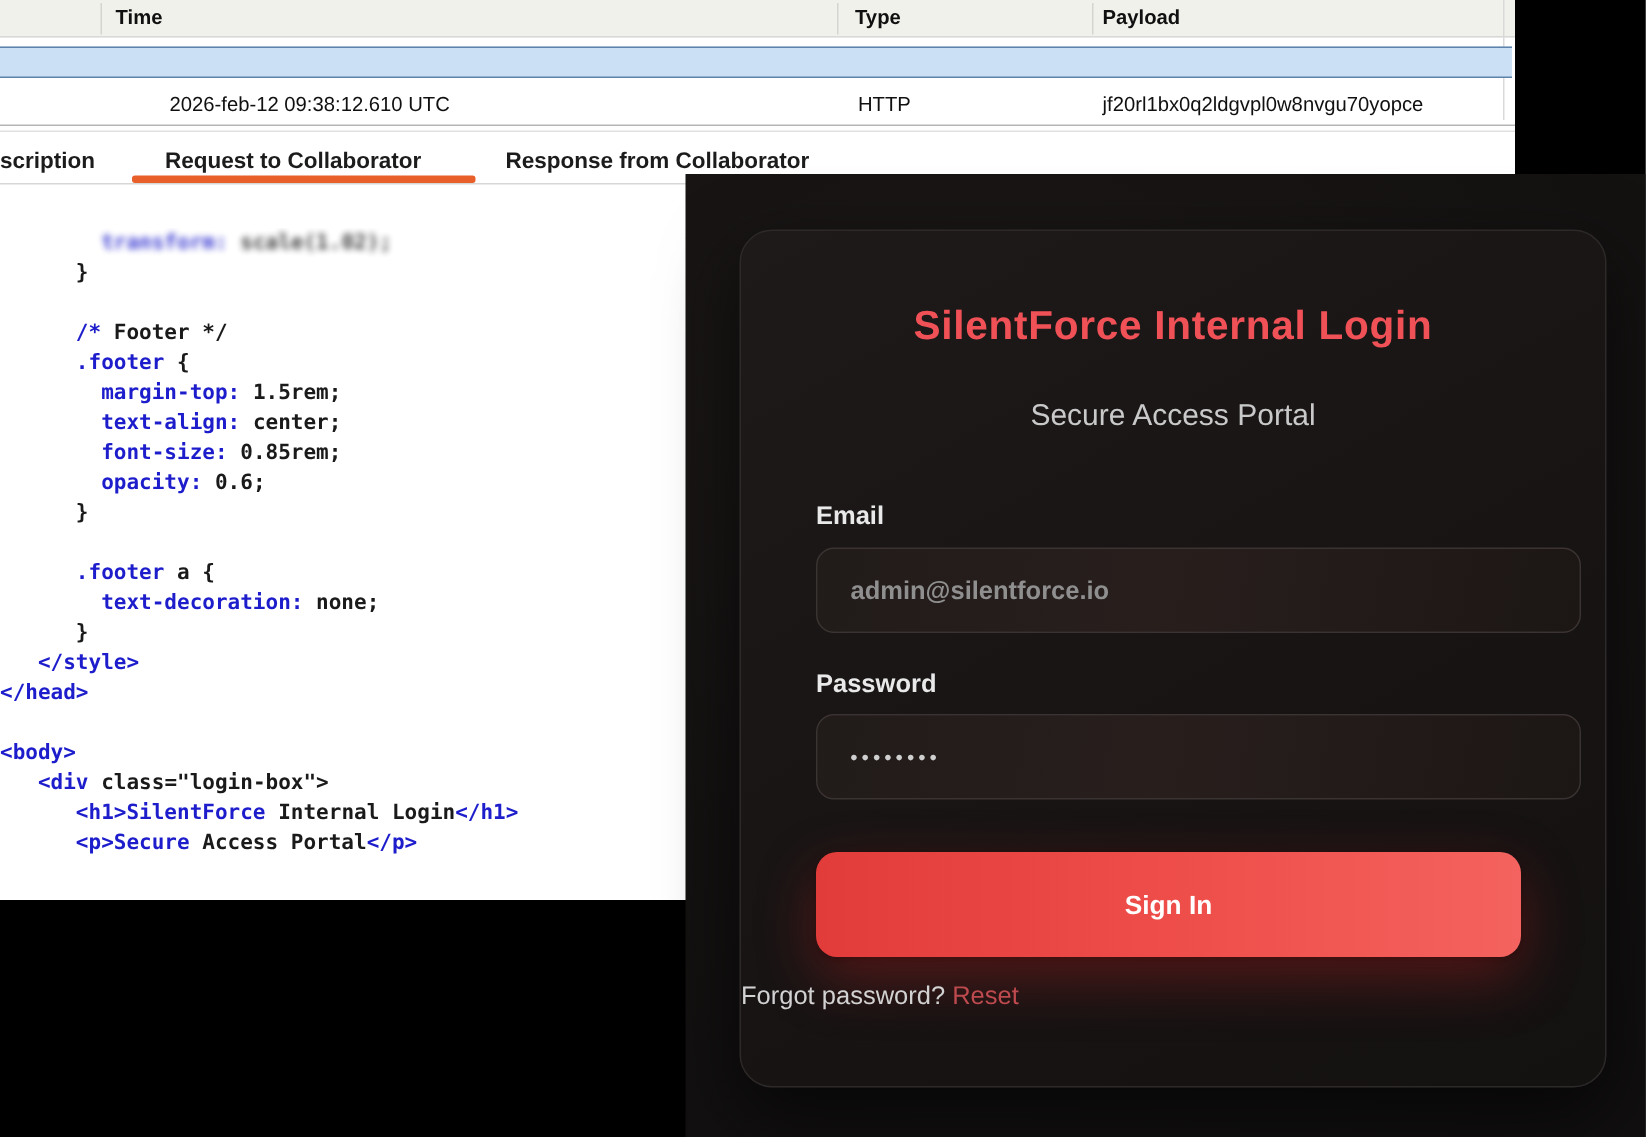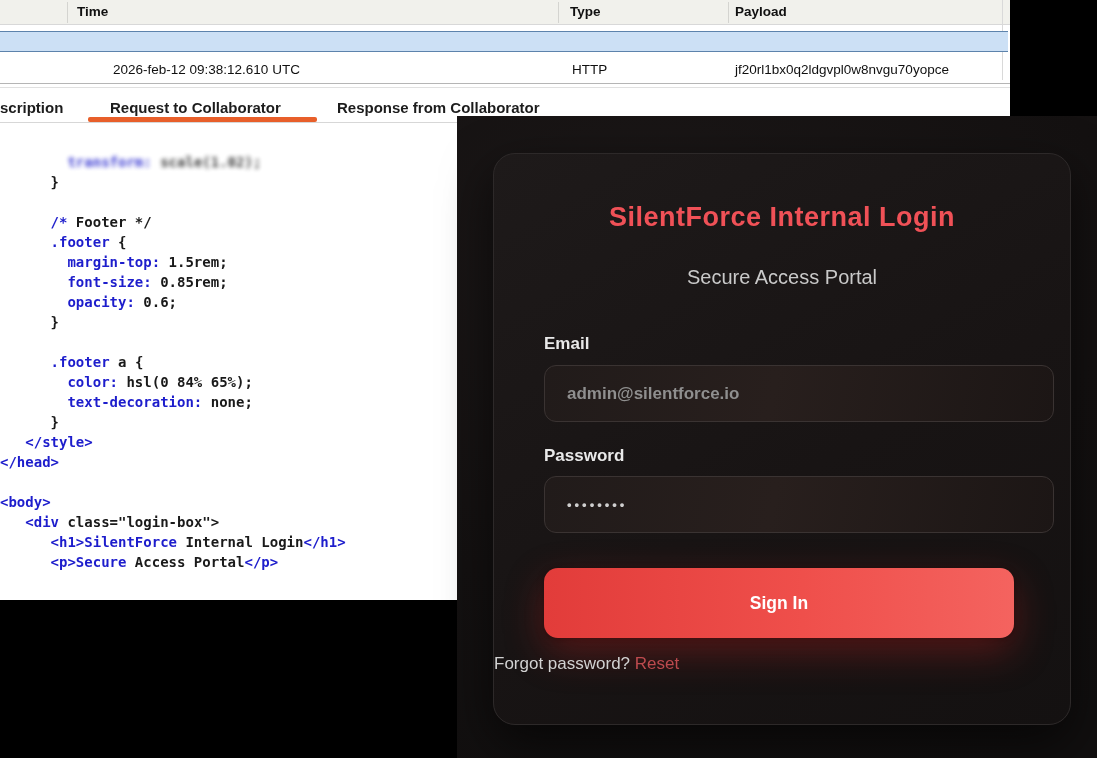--- a/index.html
+++ b/index.html
@@ -105,26 +105,26 @@
   <div class="subtab-hairline"></div>
   <div id="subtab-underline"></div>
 
   <div id="code">
       <div class="code-line blur"><span class="k">        </span><span class="b">transform:</span><span class="k"> scale(1.02);</span></div>
       <div class="code-line"><span class="k">      }</span></div>
       <div class="code-line"></div>
       <div class="code-line"><span class="k">      </span><span class="b">/*</span><span class="k"> Footer */</span></div>
       <div class="code-line"><span class="k">      </span><span class="b">.footer</span><span class="k"> {</span></div>
       <div class="code-line"><span class="k">        </span><span class="b">margin-top:</span><span class="k"> 1.5rem;</span></div>
+      <div class="code-line"><span class="k">        </span><span class="b">text-align:</span><span class="k"> center;</span></div>
       <div class="code-line"><span class="k">        </span><span class="b">font-size:</span><span class="k"> 0.85rem;</span></div>
       <div class="code-line"><span class="k">        </span><span class="b">opacity:</span><span class="k"> 0.6;</span></div>
       <div class="code-line"><span class="k">      }</span></div>
       <div class="code-line"></div>
       <div class="code-line"><span class="k">      </span><span class="b">.footer</span><span class="k"> a {</span></div>
-      <div class="code-line"><span class="k">        </span><span class="b">color:</span><span class="k"> hsl(0 84% 65%);</span></div>
       <div class="code-line"><span class="k">        </span><span class="b">text-decoration:</span><span class="k"> none;</span></div>
       <div class="code-line"><span class="k">      }</span></div>
       <div class="code-line"><span class="k">   </span><span class="b">&lt;/style&gt;</span></div>
       <div class="code-line"><span class="b">&lt;/head&gt;</span></div>
       <div class="code-line"></div>
       <div class="code-line"><span class="b">&lt;body&gt;</span></div>
       <div class="code-line"><span class="k">   </span><span class="b">&lt;div</span><span class="k"> class="login-box"&gt;</span></div>
       <div class="code-line"><span class="k">      </span><span class="b">&lt;h1&gt;SilentForce</span><span class="k"> Internal Login</span><span class="b">&lt;/h1&gt;</span></div>
       <div class="code-line"><span class="k">      </span><span class="b">&lt;p&gt;Secure</span><span class="k"> Access Portal</span><span class="b">&lt;/p&gt;</span></div>
     </div>

